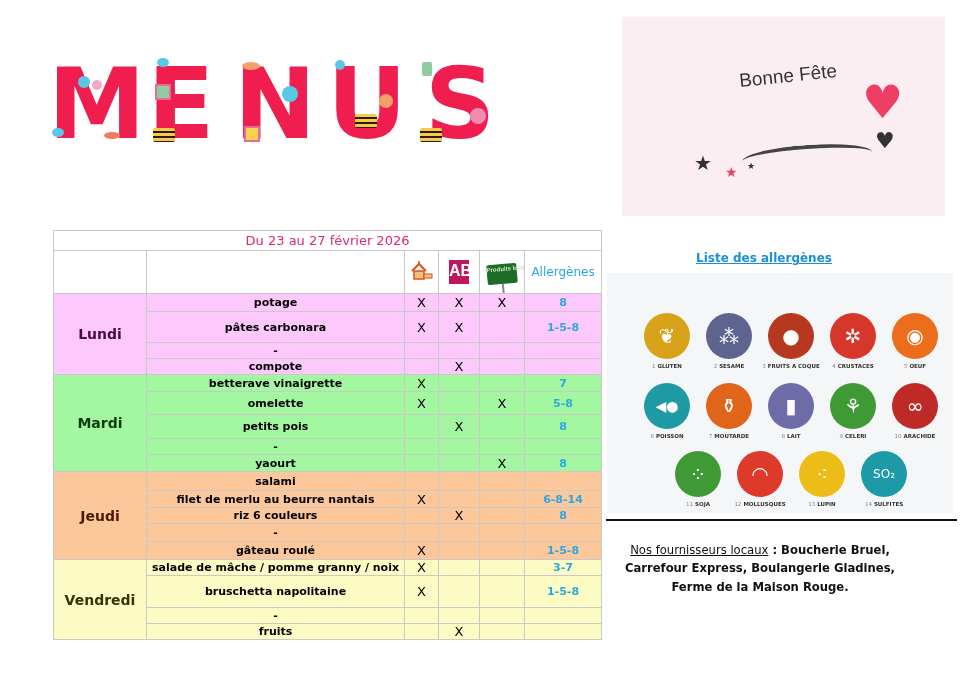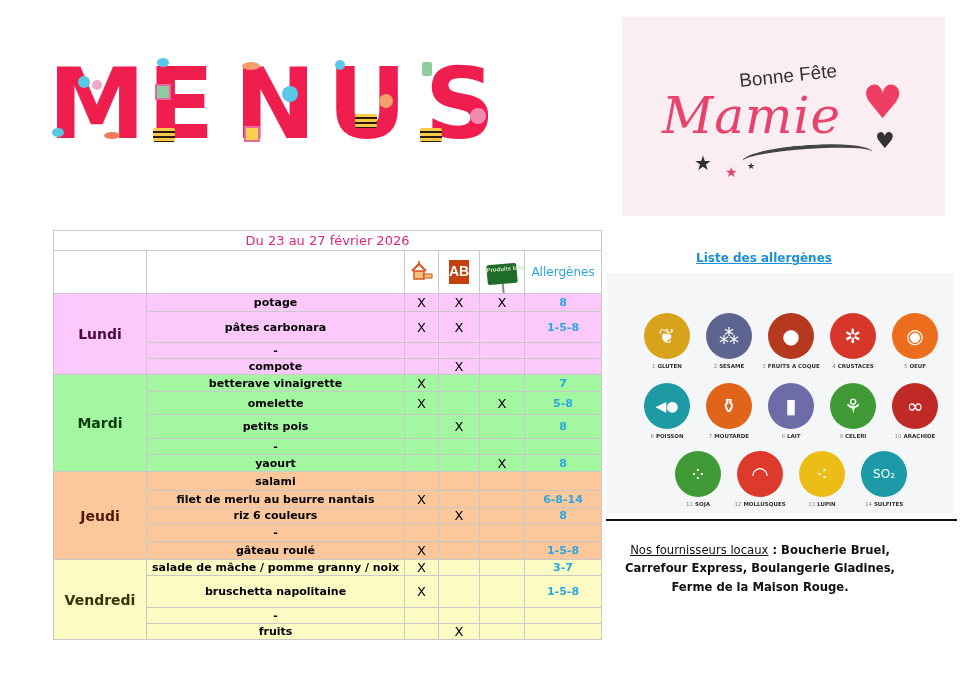--- a/index.html
+++ b/index.html
@@ -35,21 +35,21 @@
   .c-lundi { background: #fdc8fc; }
   .c-lundi-day { color: #4a0a3e; margin-top: 32px; }
   .c-mardi { background: #a3f7a0; }
   .c-mardi-day { color: #0d3b0d; }
   .c-jeudi { background: #fcc79a; }
   .c-jeudi-day { color: #4a1a06; }
   .c-vendredi { background: #fdfbc4; }
   .c-vendredi-day { color: #3a3206; }
 
   .icon-chalet { display: inline-block; width: 24px; height: 20px; position: relative; }
-  .icon-ab { display: inline-block; width: 20px; height: 24px; background: #c2410c; color: #fff; font-size: 14px; font-weight: bold; line-height: 22px; text-align: center; font-family: "Liberation Sans", sans-serif; }
+  .icon-ab { display: inline-block; width: 20px; height: 24px; background: #be185d; color: #fff; font-size: 16px; font-weight: bold; line-height: 22px; text-align: center; font-family: "Liberation Sans", sans-serif; }
   .icon-local { display: inline-block; width: 30px; height: 20px; background: #1e6b2a; color: #cfe8b8; font-size: 6px; line-height: 9px; text-align: center; transform: rotate(-5deg); position: relative; border-radius: 2px; padding-top: 1px; font-family: "Liberation Sans", sans-serif; }
   .icon-local::after { content: ""; position: absolute; left: 14px; top: 20px; width: 2px; height: 10px; background: #888; }
 
   
   .allergen-link { position: absolute; left: 696px; top: 251px; font-size: 12px; color: #1a8fd6; text-decoration: underline; font-family: "DejaVu Sans", sans-serif; font-weight: bold; }
   .allergen-panel { position: absolute; left: 607px; top: 273px; width: 346px; height: 240px; background: #f5f6f7; }
   .allergen-grid-row { position: absolute; display: flex; }
   .allergen-item { width: 62px; display: flex; flex-direction: column; align-items: center; }
   .allergen-circle { width: 46px; height: 46px; border-radius: 50%; display: flex; align-items: center; justify-content: center; color: #fff; font-size: 20px; }
   .allergen-label { margin-top: 4px; font-size: 5.5px; font-weight: bold; color: #333; white-space: nowrap; font-family: "DejaVu Sans", sans-serif; }
@@ -92,21 +92,20 @@
   <div class="menus-letter">
     <span>S</span>
     <span class="candy" style="left:2px;top:4px;width:10px;height:14px;background:#8fcda0;border-radius:2px;"></span>
     <span class="candy" style="left:50px;top:50px;width:16px;height:16px;background:#f28bb0;"></span>
     <span class="cake" style="left:0px;top:70px;"></span>
   </div>
 </div>
 
 <div class="mamie-card">
   <span class="mamie-bonne">Bonne Fête</span>
-  <span class="mamie-script">Mamie</span>
   <span class="mamie-heart">♥</span>
   <span class="mamie-heart-small">♥</span>
   <span class="mamie-swash"></span>
   <span class="mamie-star" style="left:72px;top:136px;font-size:20px;color:#333;">★</span>
   <span class="mamie-star" style="left:103px;top:148px;font-size:14px;color:#e8436d;">★</span>
   <span class="mamie-star" style="left:125px;top:145px;font-size:9px;color:#333;">★</span>
 </div>
 
 <table class="menu-table">
   <colgroup>

